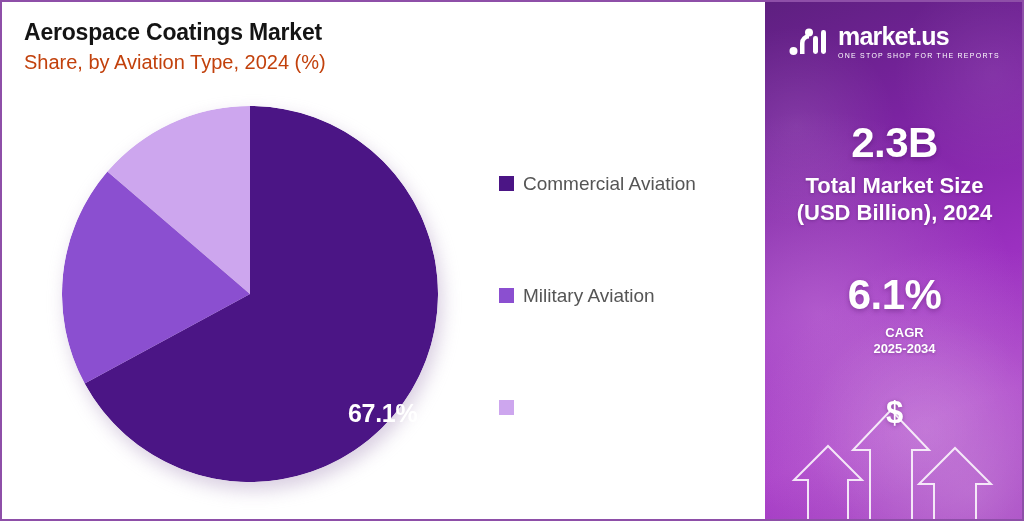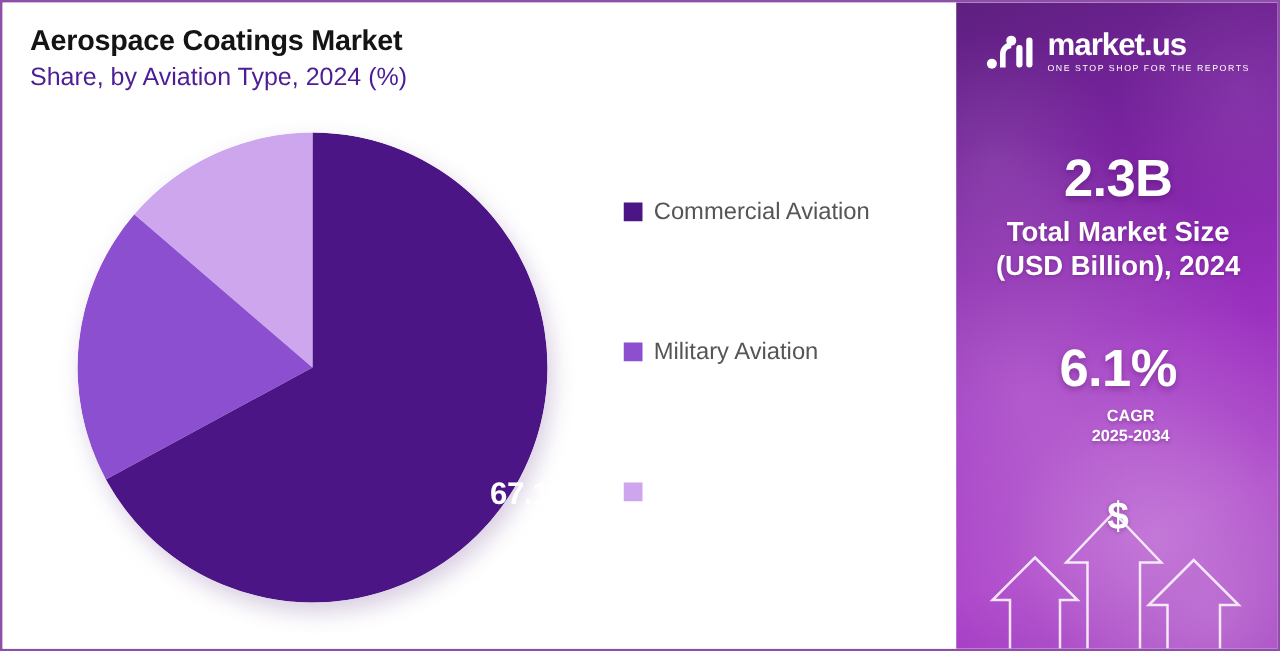--- a/index.html
+++ b/index.html
@@ -21,48 +21,47 @@
   #chart-panel{
     position:absolute;left:0;top:0;width:763px;height:517px;
     background:#ffffff;
   }
   #title-block{position:absolute;left:22px;top:18px;width:600px;}
   #chart-title{
     font-size:23px;font-weight:bold;color:#141414;
     letter-spacing:-0.2px;line-height:1.1;margin:0;
   }
   #chart-subtitle{
-    font-size:20px;color:#4c1d95;font-weight:400;
+    font-size:20px;color:#c2410c;font-weight:400;
     margin:6px 0 0 0;line-height:1.15;
   }
   #pie-wrap{
     position:absolute;left:60px;top:104px;width:376px;height:376px;
   }
   #pie-shadow{
     position:absolute;left:4px;top:8px;width:376px;height:376px;
     border-radius:50%;
     background:#b9a6c8;
     filter:blur(9px);
     opacity:.55;
   }
   #pie{
     position:absolute;left:0;top:0;width:376px;height:376px;
     border-radius:50%;
     display:block;
   }
   #pie-label{
     position:absolute;
-    left:286px;top:275px;
+    left:286px;top:293px;
     font-size:25px;font-weight:bold;color:#ffffff;
     letter-spacing:-0.3px;
     white-space:nowrap;
-    margin-left:44px;
   }
   
-  #legend{position:absolute;left:497px;top:154px;width:250px;}
+  #legend{position:absolute;left:497px;top:168px;width:250px;}
   .legend-item{
     display:flex;align-items:center;
     height:26px;margin-bottom:86px;
   }
   .legend-item:last-child{margin-bottom:0;}
   .legend-swatch{
     width:15px;height:15px;display:inline-block;flex:0 0 auto;
   }
   .legend-text{
     margin-left:9px;font-size:19px;color:#555555;

